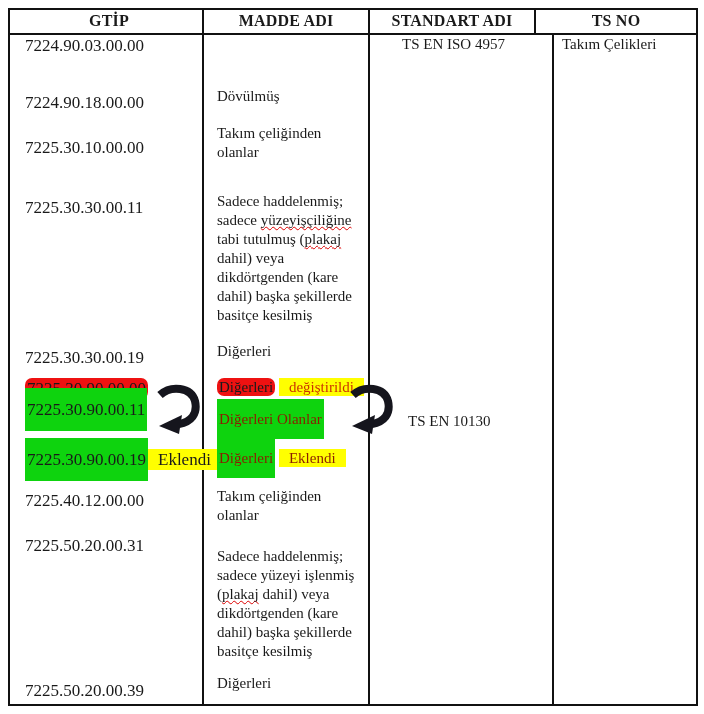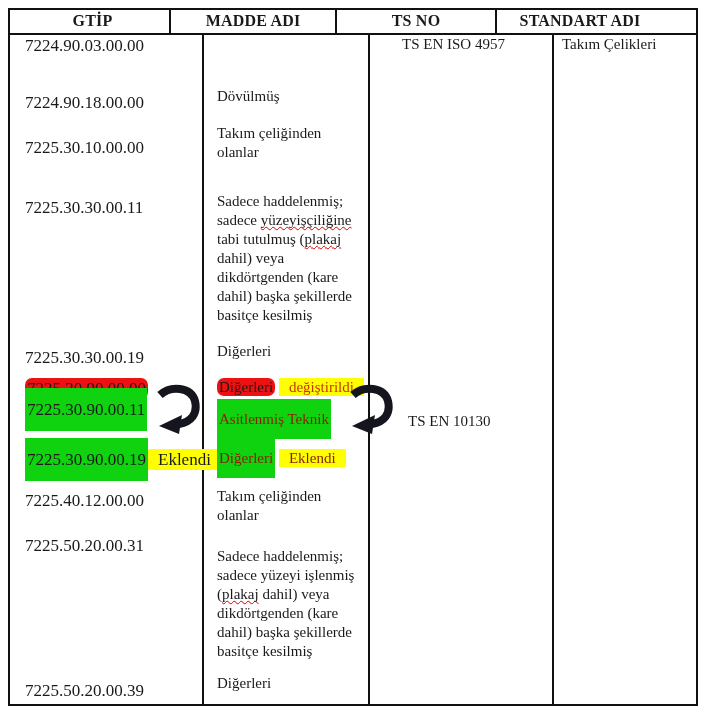--- a/index.html
+++ b/index.html
@@ -15,21 +15,21 @@
   }
   .hdr{
     display:flex;height:23px;border-bottom:2px solid #111;box-sizing:content-box;
   }
   .hcell{
     box-sizing:border-box;border-right:2px solid #111;
     font-weight:bold;font-size:16px;line-height:22px;text-align:center;
     letter-spacing:.2px;
   }
   .hcell:last-child{border-right:none;}
-  .hc1{width:161px;padding-left:6px;} .hc2{width:166px;} .hc3{width:160px;} .hc4{width:166px;}
+  .hc1{width:194px;padding-left:6px;} .hc2{width:166px;} .hc3{width:160px;} .hc4{width:166px;}
   .tbody{position:relative;height:671px;}
   .col{position:absolute;top:0;bottom:0;box-sizing:border-box;}
   .col1{left:0;width:194px;border-right:2px solid #111;}
   .col2{left:194px;width:166px;border-right:2px solid #111;}
   .col3{left:360px;width:160px;border-right:2px solid #111;margin-left:24px;}
   .col4{left:544px;width:166px;}
   .blk{position:absolute;font-size:15px;line-height:19px;}
   .col1 .blk{left:15px;right:4px;font-size:17px;line-height:21px;}
   .col2 .blk{left:13px;right:5px;}
   .col3 .blk{left:8px;right:4px;}
@@ -49,22 +49,22 @@
   .arrow{position:absolute;width:44px;height:50px;z-index:5;}
 </style>
 </head>
 <body>
 
 <div class="tbl">
 
   <div class="hdr">
     <div class="hcell hc1">GTİP</div>
     <div class="hcell hc2">MADDE ADI</div>
+    <div class="hcell hc4">STANDART ADI</div>
     <div class="hcell hc3">TS NO</div>
-    <div class="hcell hc4">STANDART ADI</div>
   </div>
 
   <div class="tbody">
 
     <div class="col col1">
       <div class="blk" style="top:0">7224.90.03.00.00</div>
       <div class="blk" style="top:57px">7224.90.18.00.00</div>
       <div class="blk" style="top:102px">7225.30.10.00.00</div>
       <div class="blk" style="top:162px">7225.30.30.00.11</div>
       <div class="blk" style="top:312px">7225.30.30.00.19</div>
@@ -75,21 +75,21 @@
       <div class="blk" style="top:500px">7225.50.20.00.31</div>
       <div class="blk" style="top:645px">7225.50.20.00.39</div>
     </div>
 
     <div class="col col2">
       <div class="blk" style="top:52px">Dövülmüş</div>
       <div class="blk" style="top:89px">Takım çeliğinden olanlar</div>
       <div class="blk" style="top:157px"><span>Sadece haddelenmiş; sadece </span><span class="sp">yüzeyişçiliğine</span><span> tabi tutulmuş (</span><span class="sp">plakaj</span><span> dahil) veya dikdörtgenden (kare dahil) başka şekillerde basitçe kesilmiş</span></div>
       <div class="blk" style="top:307px">Diğerleri</div>
       <div class="blk" style="top:343px;white-space:nowrap"><span class="hl-red">Diğerleri</span> <span class="hl-yellow txt-changed">değiştirildi</span></div>
-      <div class="blk" style="top:375px"><span class="hl-green txt-annot">Asitlenmiş Teknik</span></div>
+      <div class="blk" style="top:375px"><span class="hl-green txt-annot">Diğerleri Olanlar</span></div>
       <div class="blk" style="top:414px;white-space:nowrap"><span class="hl-green txt-annot">Diğerleri</span> <span class="hl-yellow txt-annot">Eklendi</span></div>
       <div class="blk" style="top:452px">Takım çeliğinden olanlar</div>
       <div class="blk" style="top:512px"><span>Sadece haddelenmiş; sadece yüzeyi işlenmiş (</span><span class="sp">plakaj</span><span> dahil) veya dikdörtgenden (kare dahil) başka şekillerde basitçe kesilmiş</span></div>
       <div class="blk" style="top:639px">Diğerleri</div>
     </div>
 
     <div class="col col3">
       <div class="blk" style="top:0">TS EN ISO 4957</div>
       <div class="blk" style="top:377px;left:14px">TS EN 10130</div>
     </div>

